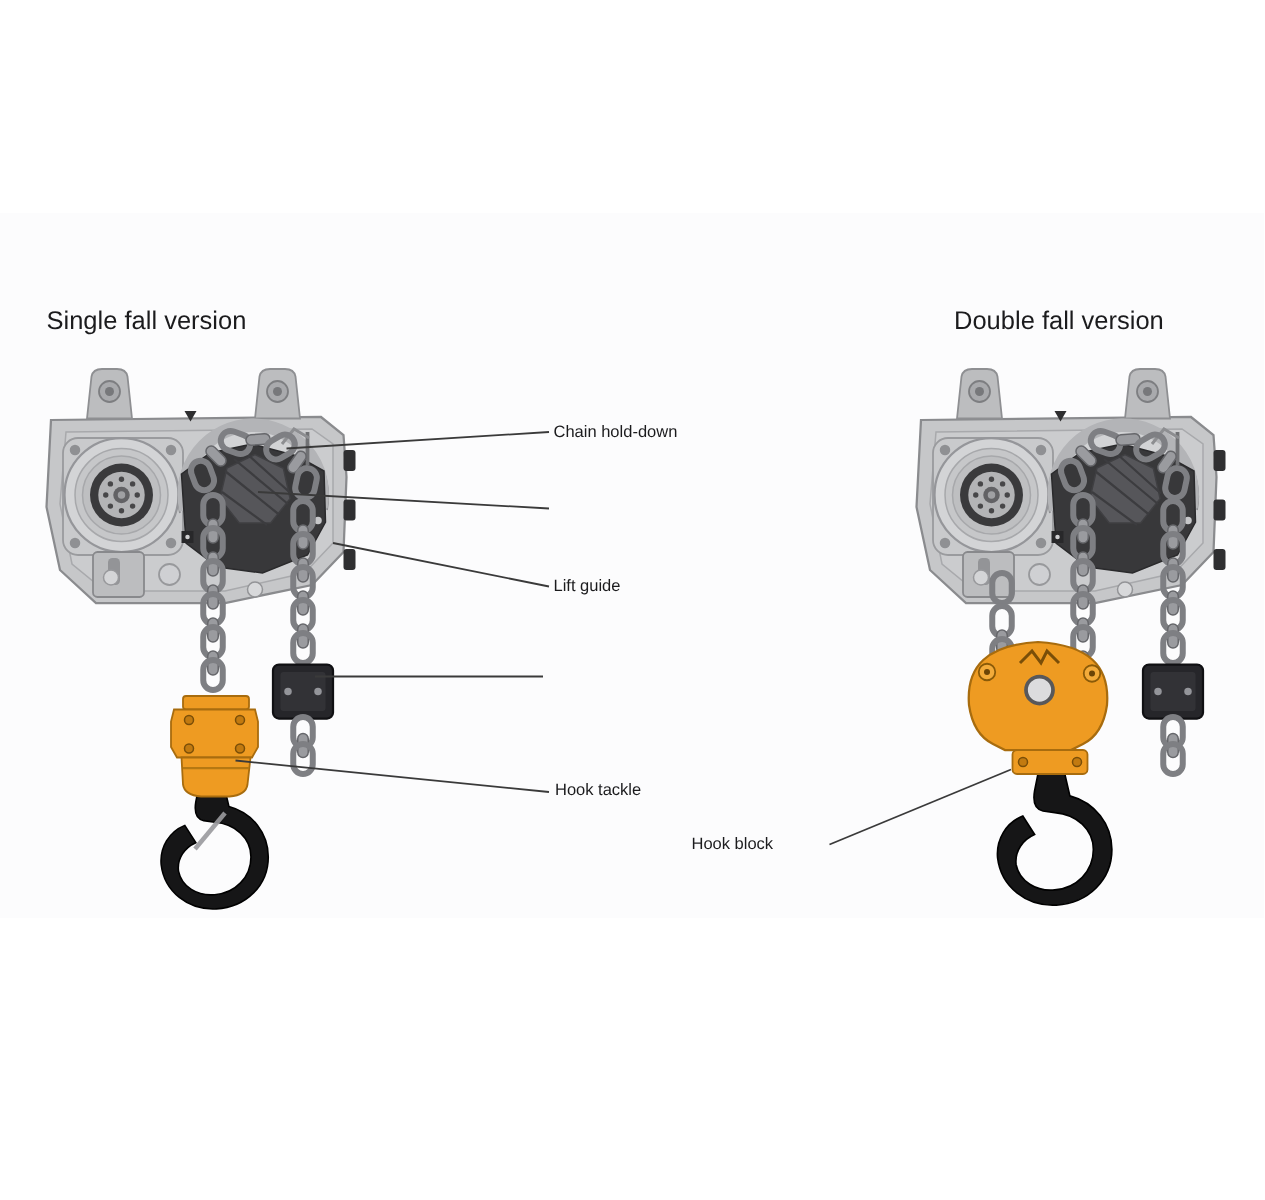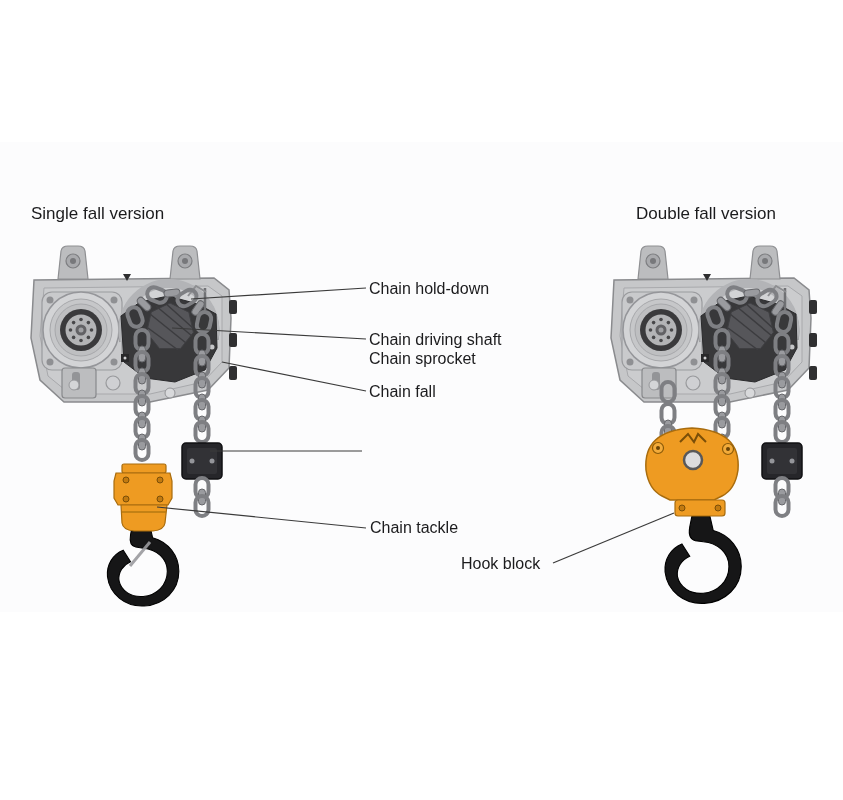--- a/index.html
+++ b/index.html
@@ -6,21 +6,21 @@
   .canvas{
     position:relative;width:843px;height:800px;background:#ffffff;overflow:hidden;
     font-family:"Liberation Sans","DejaVu Sans",sans-serif;color:#1b1b1d;
   }
   .photo-band{position:absolute;left:0;top:142px;width:843px;height:470px;background:#fcfcfd;}
   svg.fig{position:absolute;left:0;top:0;}
   .fig-title{
     position:absolute;font-size:17px;line-height:19px;color:#1b1b1d;white-space:nowrap;
   }
   .callout{
-    position:absolute;font-size:16px;line-height:19px;color:#1b1b1d;white-space:nowrap;
+    position:absolute;font-size:11px;line-height:19px;color:#1b1b1d;white-space:nowrap;
   }
   .callout span{display:block;}
 </style>
 </head>
 <body>
 
 <div class="canvas">
   <div class="photo-band"></div>
 
   <div class="fig-title" style="left:31px;top:204px;">Single fall version</div>
@@ -214,26 +214,22 @@
       <line x1="222" y1="362" x2="366" y2="391"></line>
       <line x1="210" y1="451" x2="362" y2="451"></line>
       <line x1="157" y1="507" x2="366" y2="528"></line>
       <line x1="674" y1="513" x2="553" y2="563"></line>
     </g>
   </svg>
 
   <div class="callout" style="left:369px;top:279px;">
     <span>Chain hold-down</span>
   </div>
-  <div class="callout" style="left:369px;top:330px;">
-    <span>Chain driving shaft</span>
-    <span>Chain sprocket</span>
-  </div>
   <div class="callout" style="left:369px;top:382px;">
-    <span>Chain fall</span>
+    <span>Lift guide</span>
   </div>
   <div class="callout" style="left:370px;top:518px;">
-    <span>Chain tackle</span>
+    <span>Hook tackle</span>
   </div>
   <div class="callout" style="left:461px;top:554px;">
     <span>Hook block</span>
   </div>
 </div>
 
 </body></html>

